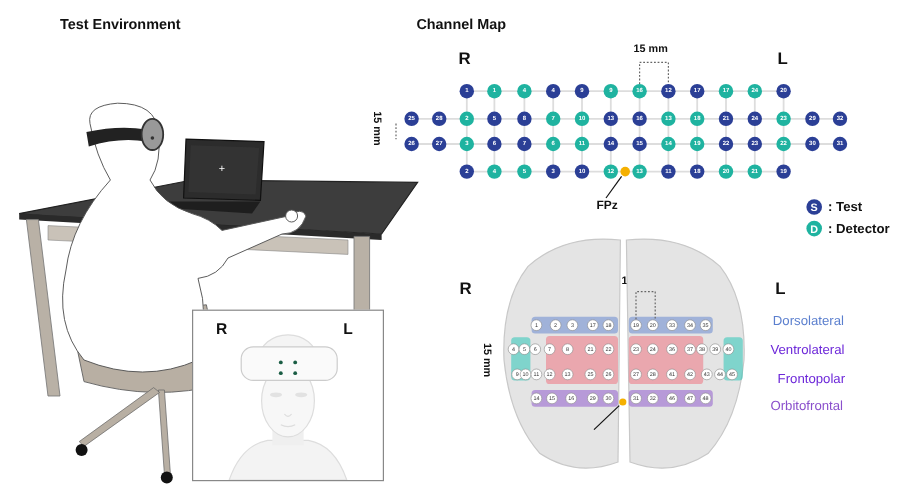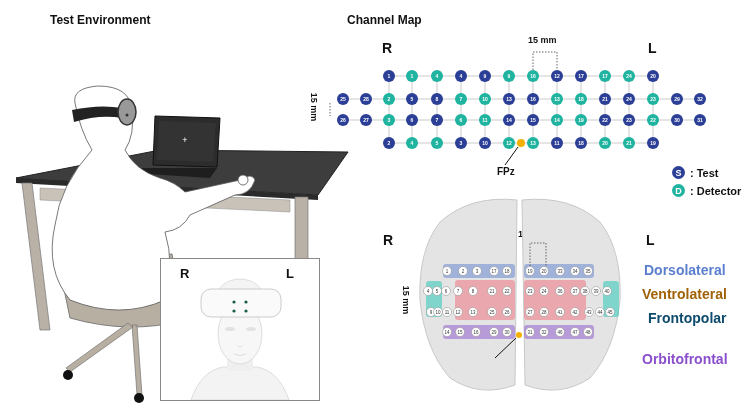--- a/index.html
+++ b/index.html
@@ -2,21 +2,21 @@
 <html><head>
 <meta charset="utf-8">
 <style>
   html, body { margin:0; padding:0; background:#fff; }
   body { width:750px; height:418px; position:relative; overflow:hidden; font-family:"Liberation Sans", sans-serif; }
   .title { position:absolute; font-weight:bold; font-size:12px; color:#111; }
   .lbl { position:absolute; font-weight:bold; color:#111; }
   svg { position:absolute; left:0; top:0; }
   .node-text { font-family:"Liberation Sans", sans-serif; font-size:5px; font-weight:bold; fill:#fff; text-anchor:middle; dominant-baseline:central; }
   .bnode-text { font-family:"Liberation Sans", sans-serif; font-size:4.5px; fill:#333; text-anchor:middle; dominant-baseline:central; }
-  .legend-item { position:absolute; font-weight:bold; font-size:14px; }
+  .legend-item { position:absolute; font-weight:normal; font-size:11px; }
   .key { position:absolute; font-weight:bold; font-size:11px; color:#111; display:flex; align-items:center; }
   .key .dot { width:13px; height:13px; border-radius:50%; color:#fff; font-size:9px; display:inline-flex; align-items:center; justify-content:center; margin-right:5px; }
 </style>
 </head>
 <body>
 
 <div class="title" style="left:50px;top:13px;">Test Environment</div>
 <div class="title" style="left:347px;top:13px;">Channel Map</div>
 
 <svg width="370" height="418">
@@ -333,15 +333,15 @@
     <circle cx="575" cy="332" r="4.5" fill="#fff" stroke="#888" stroke-width="0.5"></circle>
     <text x="575" y="332" class="bnode-text">47</text>
     <circle cx="588" cy="332" r="4.5" fill="#fff" stroke="#888" stroke-width="0.5"></circle>
     <text x="588" y="332" class="bnode-text">48</text>
     <circle cx="519" cy="335" r="3" fill="#f5b000"></circle>
     <line x1="495" y1="358" x2="516" y2="338" stroke="#111" stroke-width="1"></line>
     <path d="M530,266 V243 H546 V266" fill="none" stroke="#666" stroke-dasharray="1.5,1.5"></path>
   </svg>
 
 <div class="legend-item" style="left:644px;top:262px;color:#5b7fce;">Dorsolateral</div>
-<div class="legend-item" style="left:642px;top:286px;color:#a16207;">Ventrolateral</div>
-<div class="legend-item" style="left:648px;top:310px;color:#0c4a6e;">Frontopolar</div>
-<div class="legend-item" style="left:642px;top:333px;color:#8a4fcc;margin-top:18px;">Orbitofrontal</div>
+<div class="legend-item" style="left:642px;top:286px;color:#6d28d9;">Ventrolateral</div>
+<div class="legend-item" style="left:648px;top:310px;color:#6d28d9;">Frontopolar</div>
+<div class="legend-item" style="left:642px;top:333px;color:#8a4fcc;">Orbitofrontal</div>
 
 </body></html>

